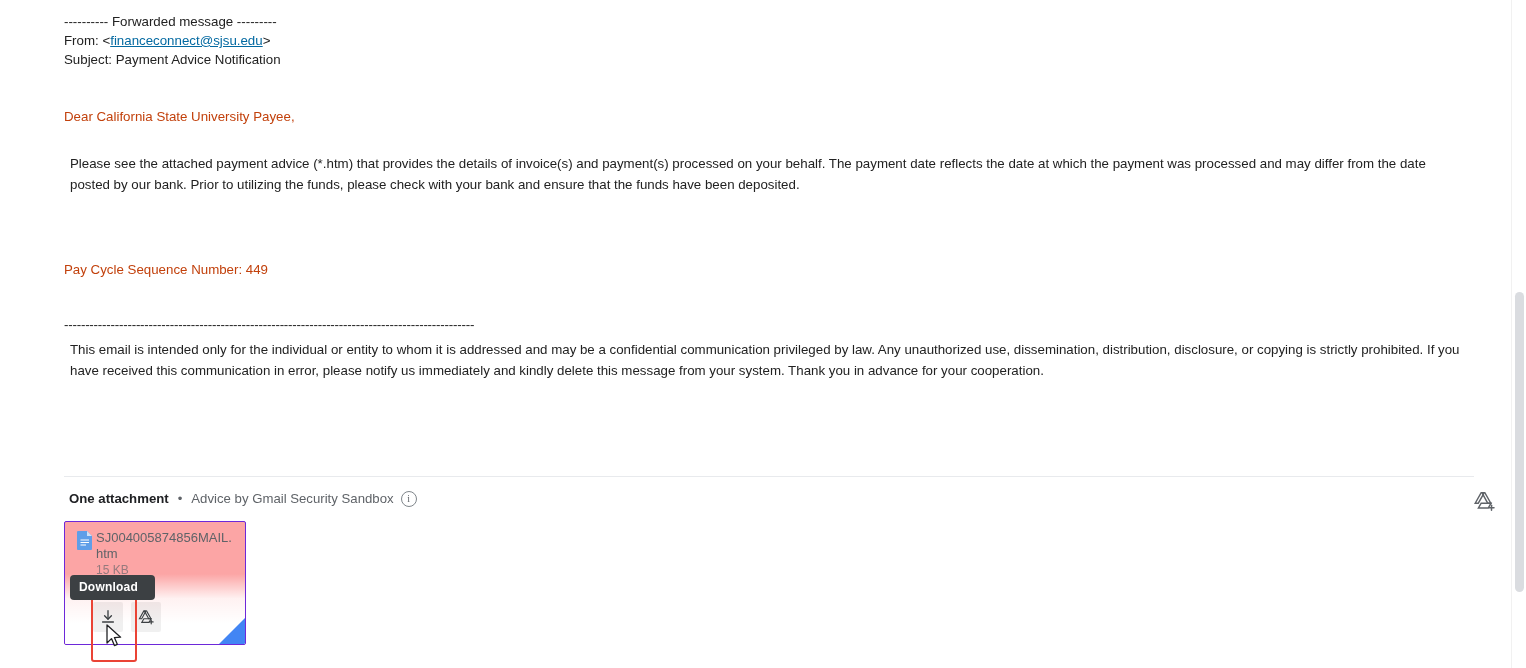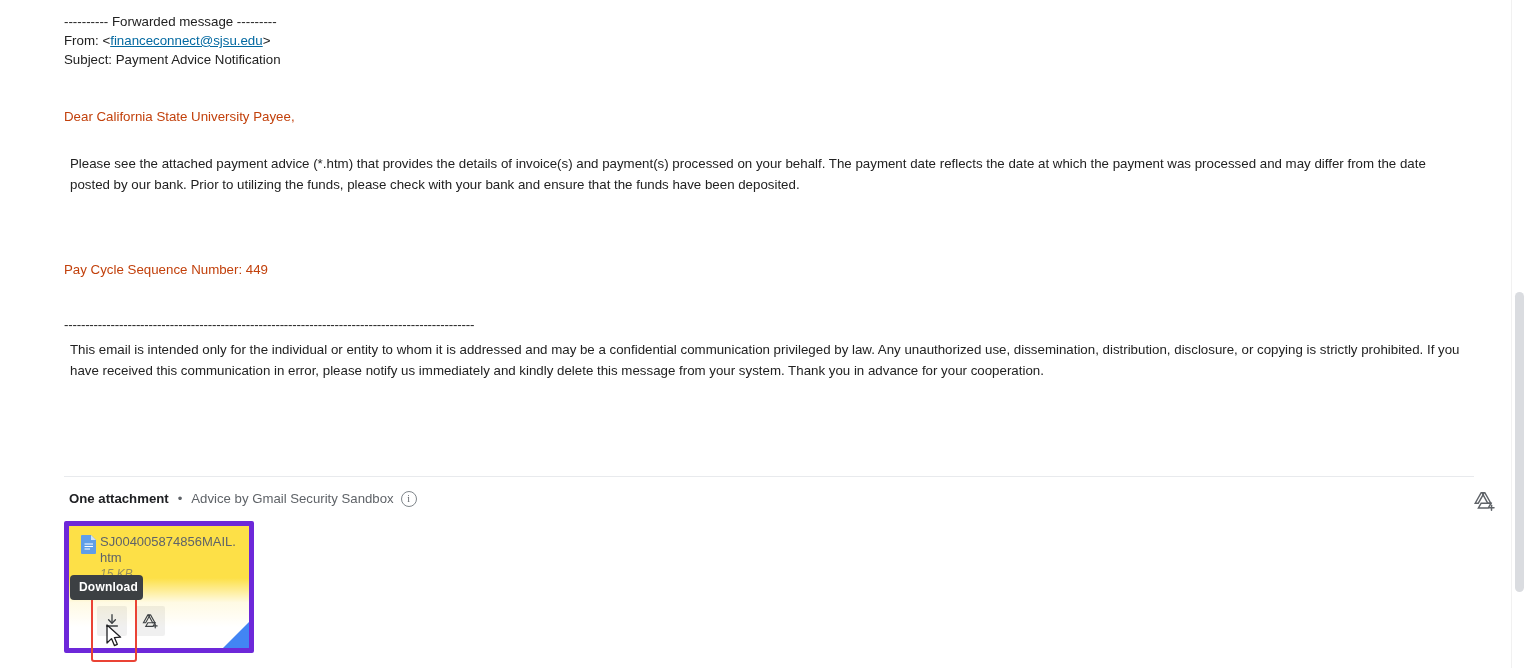--- a/index.html
+++ b/index.html
@@ -122,23 +122,23 @@
     width: 24px;
     height: 24px;
     cursor: pointer;
   }
   .attachment-card {
     position: absolute;
     left: 64px;
     top: 521px;
     width: 180px;
     height: 122px;
-    border: 5px solid #6d28d9;
+    border: 1px solid #6d28d9;
     border-radius: 2px;
-    background: #fde047;
+    background: #fca5a5;
     overflow: hidden;
   }
   .attachment-card .file-icon {
     position: absolute;
     left: 12px;
     top: 9px;
     width: 16px;
     height: 19px;
   }
   .attachment-card .fname {
@@ -151,21 +151,20 @@
     color: #5f6368;
     word-break: break-all;
   }
   .attachment-card .fsize {
     position: absolute;
     left: 31px;
     top: 41px;
     font-size: 12px;
     color: #5f6368;
     opacity: 0.65;
-    font-style: italic;
   }
   .card-fade {
     position: absolute;
     left: 0;
     top: 52px;
     width: 100%;
     height: 70px;
     background: linear-gradient(180deg, rgba(255,255,255,0) 0%, rgba(255,255,255,0.85) 35%, #ffffff 70%);
   }
   .corner-fold {
@@ -195,21 +194,21 @@
     cursor: pointer;
   }
   .tooltip {
     position: absolute;
     left: 70px;
     top: 575px;
     background: #3c4043;
     color: #ffffff;
     font-size: 12px;
     line-height: 14px;
-    padding: 5px 5px 6px 9px;
+    padding: 5px 17px 6px 9px;
     border-radius: 4px;
     font-weight: bold;
     letter-spacing: 0.2px;
     z-index: 20;
     text-align: center;
   }
   .focus-ring {
     position: absolute;
     left: 91px;
     top: 596px;

